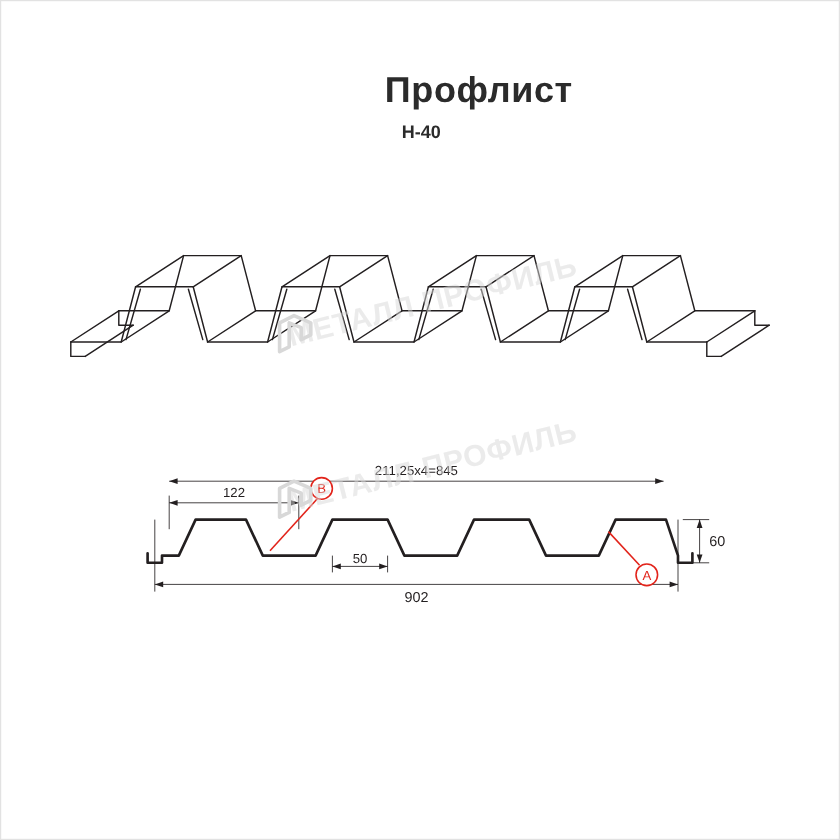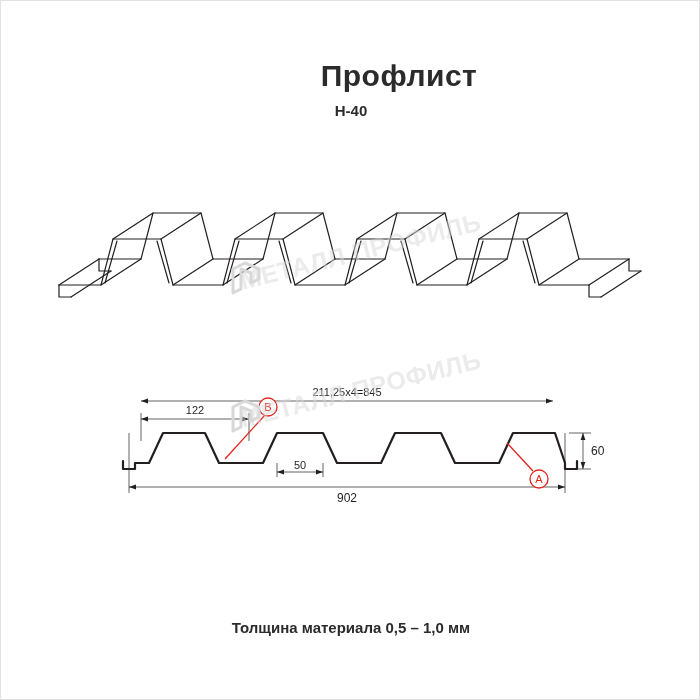--- a/index.html
+++ b/index.html
@@ -278,15 +278,14 @@
 
   <div class="wm wm2">
     <span class="wm-text">МЕТАЛЛ ПРОФИЛЬ</span>
   </div>
   <div class="wm-badge wm-b2">
     <svg width="46" height="40" viewBox="0 0 46 40">
       <path d="M4 34 L4 10 L16 4 L30 10 L30 20 L22 24 L22 14 L12 10 L12 30 Z" fill="none" stroke="#d8d8d8" stroke-width="3" stroke-linejoin="round"></path>
     </svg>
   </div>
 
-  <div class="footer">Толщина материала 0,5 – 1,0 мм</div>
 
 </div>
 
 </body></html>

